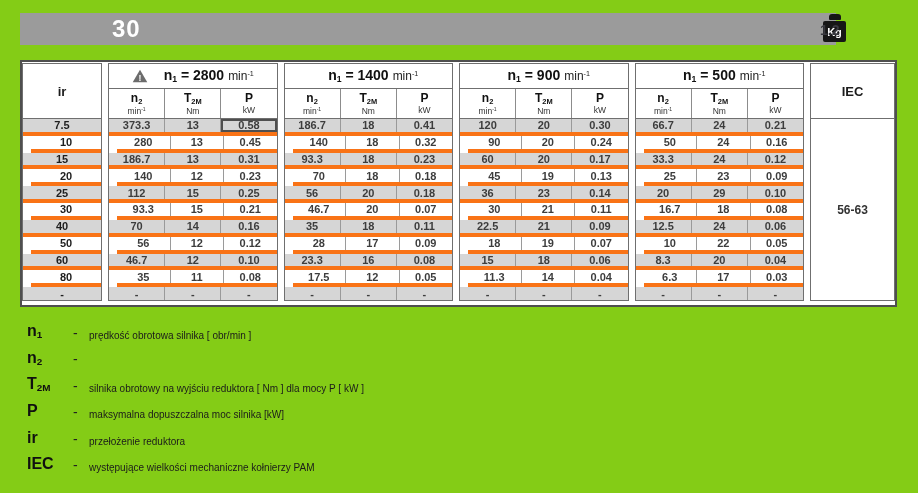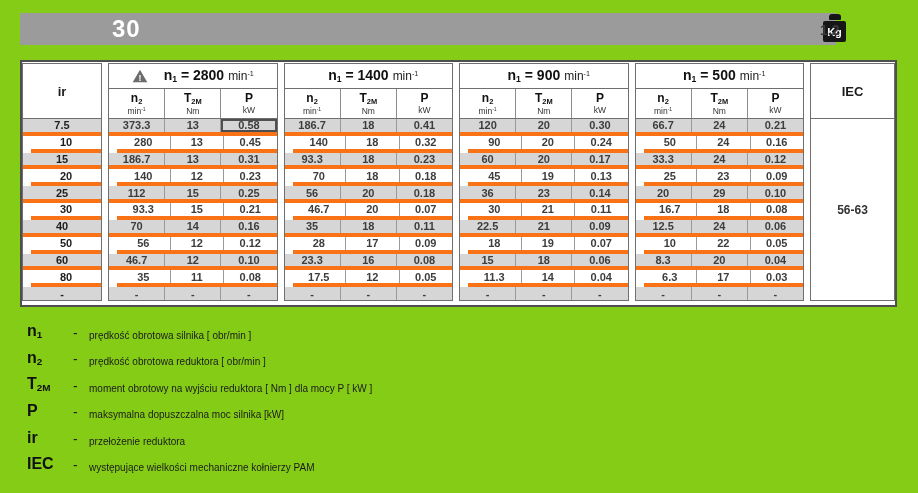--- a/index.html
+++ b/index.html
@@ -427,26 +427,25 @@
 
   <div class="legend" id="legend">
       <div class="lline">
         <span class="lterm"><span>n</span><span class="sb">1</span></span>
         <span class="ldash">-</span>
         <span class="ldesc">prędkość obrotowa silnika [ obr/min ]</span>
       </div>
       <div class="lline">
         <span class="lterm"><span>n</span><span class="sb">2</span></span>
         <span class="ldash">-</span>
-        <span class="ldesc">prędkość obrotowa reduktora [ obr/min ]</span>
       </div>
       <div class="lline">
         <span class="lterm"><span>T</span><span class="sb">2M</span></span>
         <span class="ldash">-</span>
-        <span class="ldesc">moment obrotowy na wyjściu reduktora [ Nm ] dla mocy P  [ kW ]</span>
+        <span class="ldesc">silnika obrotowy na wyjściu reduktora [ Nm ] dla mocy P  [ kW ]</span>
       </div>
       <div class="lline">
         <span class="lterm"><span>P</span></span>
         <span class="ldash">-</span>
         <span class="ldesc">maksymalna dopuszczalna moc silnika [kW]</span>
       </div>
       <div class="lline">
         <span class="lterm"><span>ir</span></span>
         <span class="ldash">-</span>
         <span class="ldesc">przełożenie reduktora</span>

